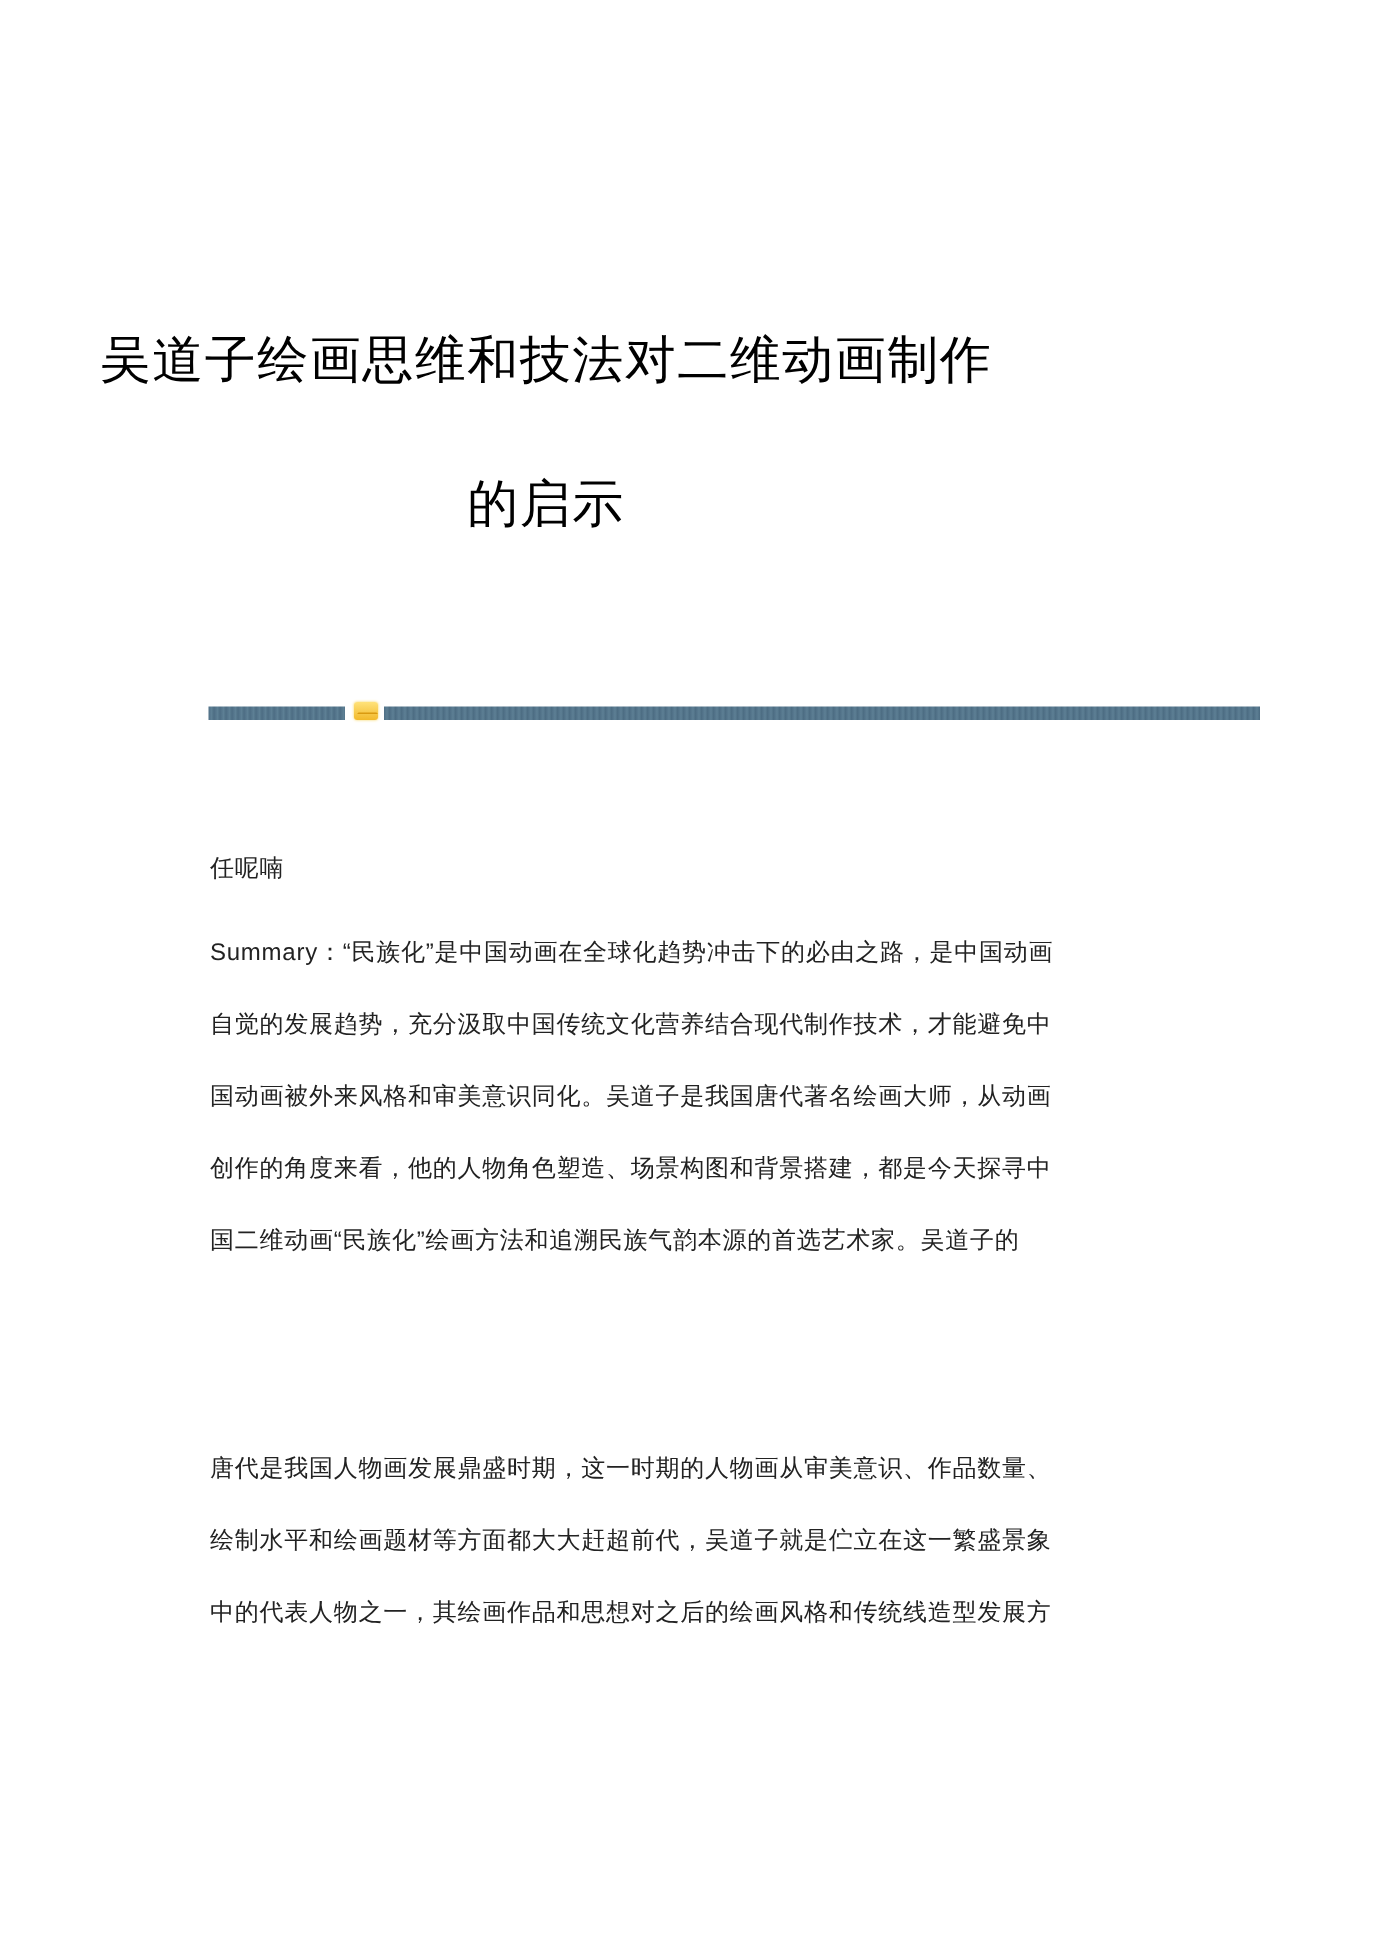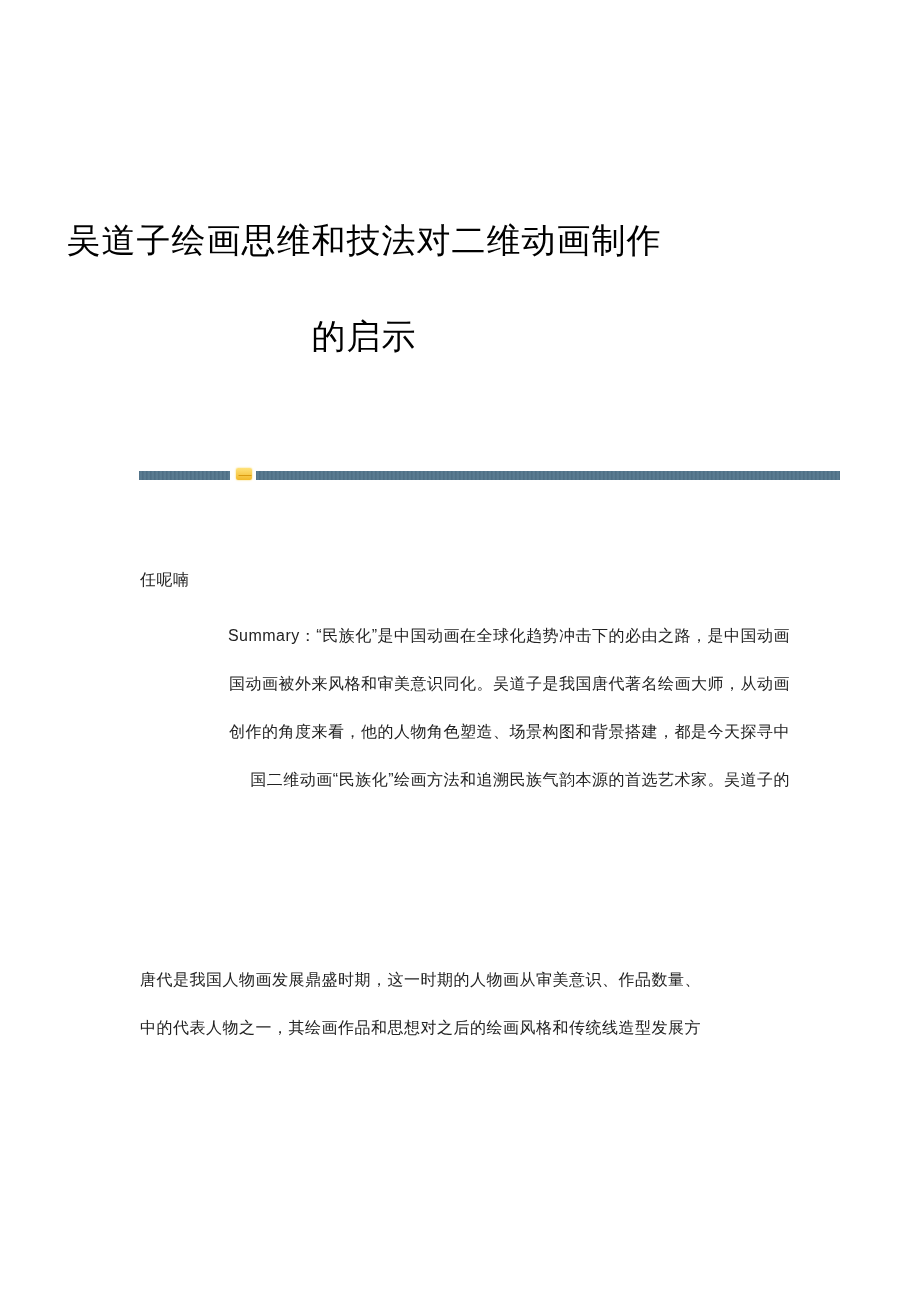--- a/index.html
+++ b/index.html
@@ -29,21 +29,21 @@
       content: ""; position: absolute; left: 2px; top: 2px; width: 12px; height: 5px;
       border-bottom: 1px solid #d99a10; border-left: 1px solid transparent; border-right: 1px solid transparent;
     }
     .text {
       position: absolute; left: 140px; width: 650px;
       font-family: Liberation Sans, sans-serif;
       font-size: 16px; color: #222; line-height: 48px; margin: 0;
       letter-spacing: 0.5px;
     }
     .author { top: 556px; }
-    .summary { top: 612px; text-align: right; }
+    .summary { top: 612px; }
     .keys { top: 908px; }
     .para { top: 956px; }
     .line { display: block; white-space: nowrap; height: 48px; }
   </style>
 </head>
 <body>
 
 <div class="page">
   <h1 class="title l1">吴道子绘画思维和技法对二维动画制作</h1>
   <h1 class="title l2">的启示</h1>
@@ -51,23 +51,25 @@
   <div class="divider">
     <div class="seg left"></div>
     <div class="seg right"></div>
   </div>
   <div class="env-icon"></div>
 
   <p class="text author">任呢喃</p>
 
   <div class="text summary">
     <span class="line">Summary：“民族化”是中国动画在全球化趋势冲击下的必由之路，是中国动画</span>
+    <span class="line">自觉的发展趋势，充分汲取中国传统文化营养结合现代制作技术，才能避免中</span>
     <span class="line">国动画被外来风格和审美意识同化。吴道子是我国唐代著名绘画大师，从动画</span>
     <span class="line">创作的角度来看，他的人物角色塑造、场景构图和背景搭建，都是今天探寻中</span>
     <span class="line">国二维动画“民族化”绘画方法和追溯民族气韵本源的首选艺术家。吴道子的</span>
   </div>
 
 
   <div class="text para">
     <span class="line">唐代是我国人物画发展鼎盛时期，这一时期的人物画从审美意识、作品数量、</span>
+    <span class="line">绘制水平和绘画题材等方面都大大赶超前代，吴道子就是伫立在这一繁盛景象</span>
     <span class="line">中的代表人物之一，其绘画作品和思想对之后的绘画风格和传统线造型发展方</span>
   </div>
 </div>
 
 </body></html>

